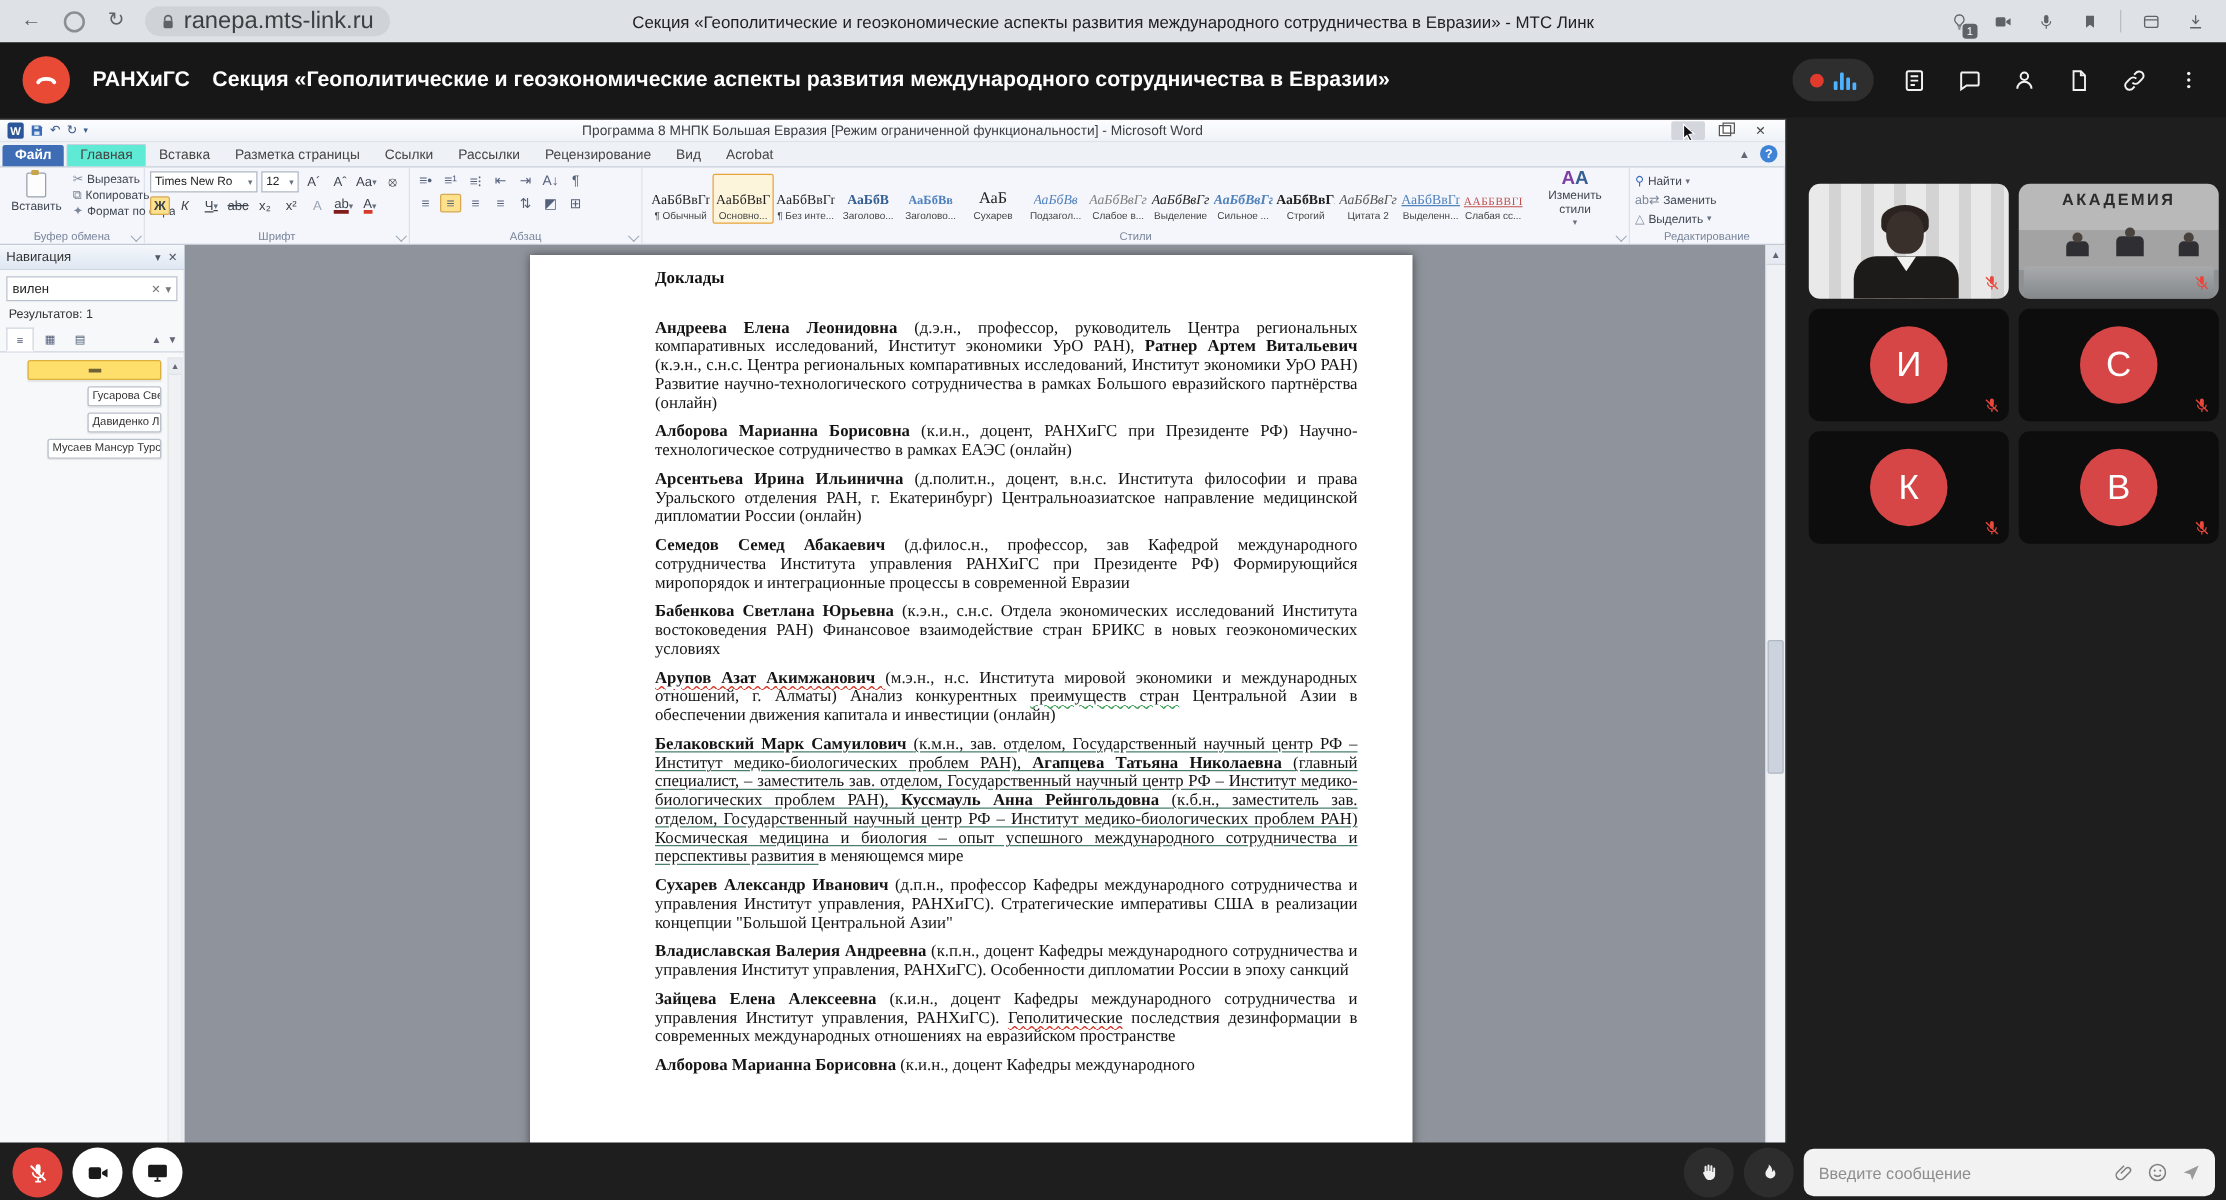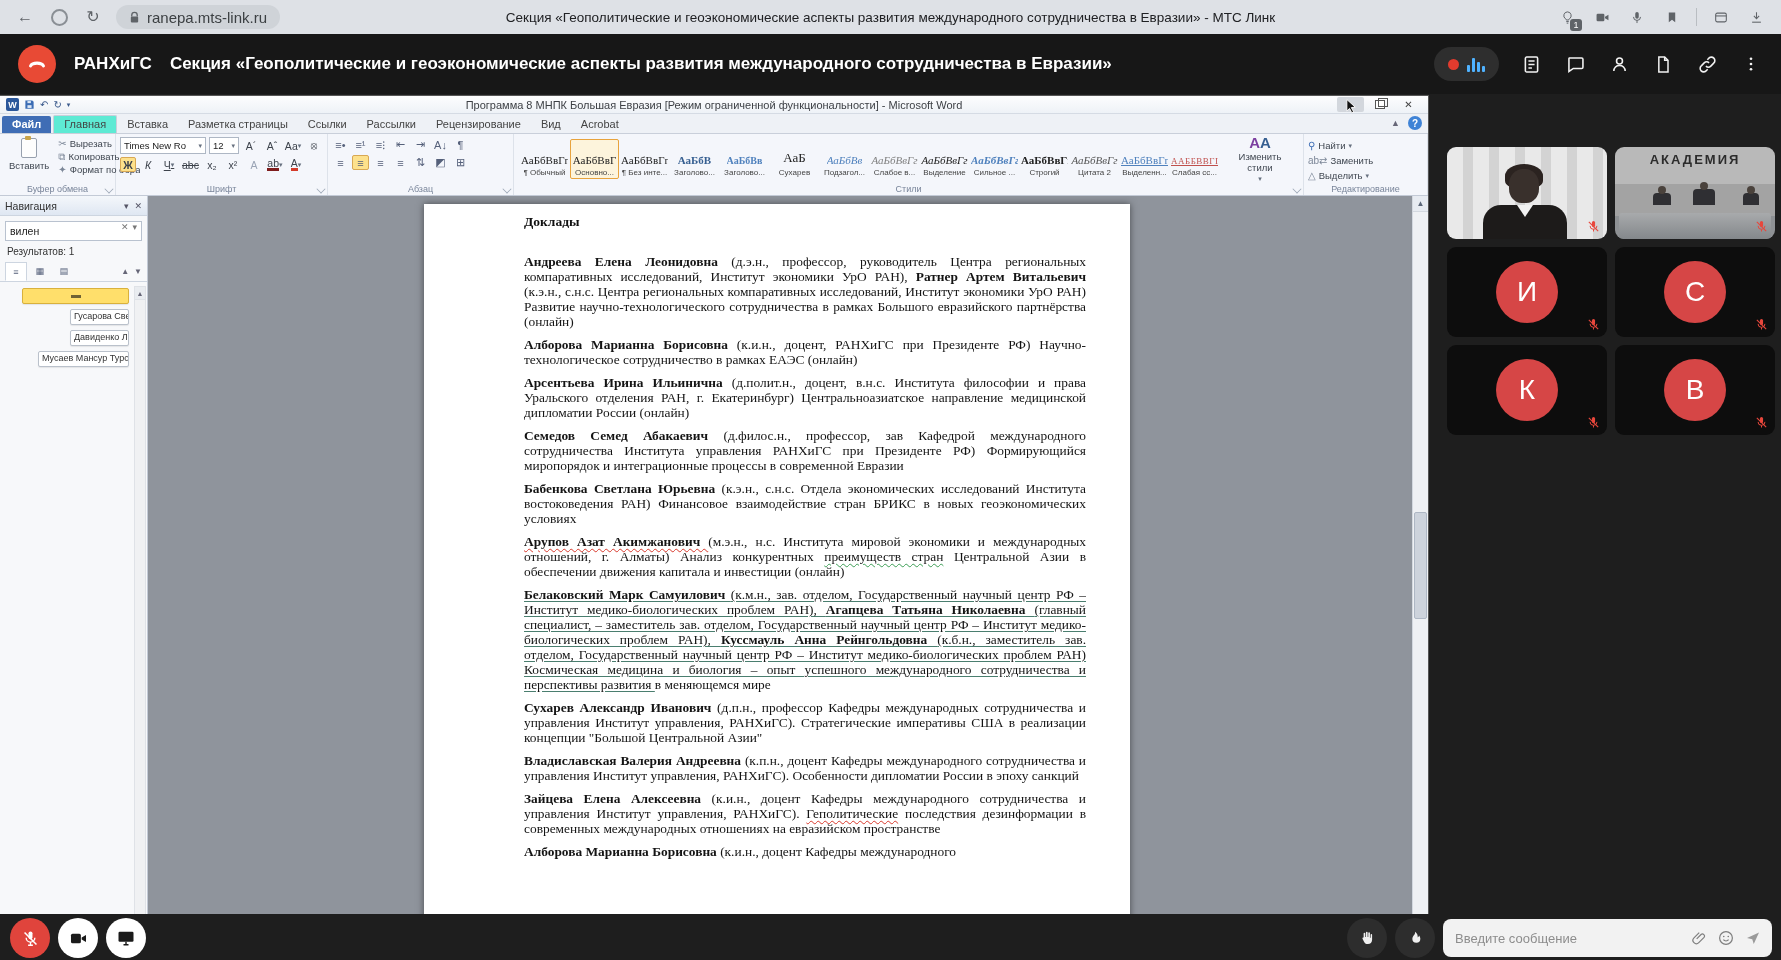--- a/index.html
+++ b/index.html
@@ -5,21 +5,21 @@
   html,body{margin:0;padding:0;background:#111;}
   body{width:1781px;height:960px;overflow:hidden;font-family:"Liberation Sans",sans-serif;-webkit-font-smoothing:antialiased;}
   #stage{position:relative;width:1781px;height:960px;background:#1e1e1e;overflow:hidden;}
   svg{display:block;}
 
   
   .browser-bar{position:absolute;left:0;top:0;width:1781px;height:34px;background:#dee1e6;display:flex;align-items:center;padding:0 14px;box-sizing:border-box;gap:12px;}
   .b-ic{color:#5f6368;font-size:16px;line-height:1;cursor:default;display:flex;align-items:center;justify-content:center;width:22px;height:22px;}
   .b-logo{width:17px;height:17px;border:2px solid #8a8f95;border-radius:50%;box-sizing:border-box;}
   .url-pill{display:flex;align-items:center;gap:7px;background:#cfd3d8;border-radius:13px;height:24px;padding:0 13px;}
-  .url-text{font-size:15px;color:#3c4043;}
+  .url-text{font-size:19px;color:#3c4043;}
   .tab-title{position:absolute;left:50%;transform:translateX(-50%);font-size:13.5px;color:#202124;white-space:nowrap;}
   .b-right{margin-left:auto;display:flex;align-items:center;gap:13px;}
   .b-sep{width:1px;height:18px;background:#b9bdc2;}
   .bulb-wrap{position:relative;}
   .bulb-badge{position:absolute;right:-4px;bottom:-3px;width:12px;height:12px;border-radius:3px;background:#5f6368;color:#fff;font-size:9px;display:flex;align-items:center;justify-content:center;}
 
   
   .mts-header{position:absolute;left:0;top:34px;width:1781px;height:60px;background:#171717;display:flex;align-items:center;padding:0 18px;box-sizing:border-box;gap:18px;}
   .mts-logo{width:38px;height:38px;border-radius:50%;background:#e84a35;display:flex;align-items:center;justify-content:center;flex:0 0 auto;}
   .mts-org{color:#fff;font-size:17px;font-weight:bold;white-space:nowrap;}
@@ -92,21 +92,21 @@
   .chgstyles{display:flex;flex-direction:column;align-items:center;justify-content:center;font-size:9.5px;color:#3f4650;padding:0 4px;text-align:center;line-height:11px;}
   .aa-big{font-size:15px;font-weight:bold;color:#7c3fa0;line-height:16px;}
   .aa-big span{color:#365f91;}
   .editing .rbtn-sm{margin:2px 0;}
 
   
   .w-body{position:relative;height:884px;display:flex;}
   .navpane{width:148px;background:#f7f8fa;border-right:1px solid #c3cad6;display:flex;flex-direction:column;box-sizing:border-box;}
   .np-head{height:19px;background:linear-gradient(#f4f7fb,#dfe7f2);border-bottom:1px solid #cdd5e0;display:flex;align-items:center;padding:0 5px;gap:4px;font-size:10.5px;color:#333;}
   .np-head .sp{margin-left:auto;display:flex;gap:6px;color:#556;font-size:9px;}
-  .np-search{margin:5px 5px 3px;height:18px;border:1px solid #b9c2cf;background:#fff;display:flex;padding:0 4px;gap:4px;}
+  .np-search{margin:5px 5px 3px;height:18px;border:1px solid #b9c2cf;background:#fff;display:flex;align-items:center;padding:0 4px;gap:4px;}
   .np-search input{border:none;outline:none;flex:1;min-width:0;font-size:10.5px;color:#222;background:transparent;padding:0;font-family:"Liberation Sans",sans-serif;}
   .np-x{color:#777;font-size:9px;}
   .np-res{font-size:10px;color:#333;margin:2px 7px 4px;}
   .np-tabs{display:flex;align-items:center;border-bottom:1px solid #cdd5e0;padding:0 5px;gap:2px;height:20px;}
   .np-tab{width:20px;height:17px;display:flex;align-items:center;justify-content:center;font-size:9px;color:#55607a;border:1px solid transparent;}
   .np-tab.on{background:#fff;border:1px solid #cdd5e0;border-bottom:1px solid #fff;margin-bottom:-1px;}
   .np-ud{margin-left:auto;display:flex;gap:5px;color:#667;font-size:8px;}
   .np-list{position:relative;flex:1;padding:6px 16px 0 0;}
   .nav-item{position:relative;height:14px;border:1px solid #bac1cb;background:#fff;border-radius:2px;font-size:9px;color:#333;line-height:13px;padding:0 3px;margin-bottom:5px;margin-right:2px;white-space:nowrap;overflow:hidden;box-shadow:0 1px 1px rgba(0,0,0,.08);}
   .nav-item.current{background:#ffdf6b;border-color:#d9b13c;display:flex;align-items:center;justify-content:center;}
@@ -557,21 +557,21 @@
         <div class="docpage">
           <div class="doc-head">Доклады</div>
           <div>
               <p class="para"><span class="sb">Андреева Елена Леонидовна </span><span>(д.э.н., профессор, руководитель Центра региональных компаративных исследований, Институт экономики УрО РАН), </span><span class="sb">Ратнер Артем Витальевич </span><span>(к.э.н., с.н.с. Центра региональных компаративных исследований, Институт экономики УрО РАН) Развитие научно-технологического сотрудничества в рамках Большого евразийского партнёрства (онлайн)</span></p>
               <p class="para"><span class="sb">Алборова Марианна Борисовна </span><span>(к.и.н., доцент, РАНХиГС при Президенте РФ) Научно-технологическое сотрудничество  в рамках ЕАЭС (онлайн)</span></p>
               <p class="para"><span class="sb">Арсентьева Ирина Ильинична </span><span>(д.полит.н., доцент, в.н.с. Института философии и права Уральского отделения РАН, г. Екатеринбург) Центральноазиатское направление медицинской дипломатии России (онлайн)</span></p>
               <p class="para"><span class="sb">Семедов Семед Абакаевич </span><span>(д.филос.н., профессор, зав Кафедрой международного сотрудничества Института управления РАНХиГС при Президенте РФ) Формирующийся миропорядок и интеграционные процессы в современной Евразии</span></p>
               <p class="para"><span class="sb">Бабенкова Светлана Юрьевна </span><span>(к.э.н., с.н.с. Отдела экономических исследований Института востоковедения РАН) Финансовое взаимодействие стран БРИКС в новых геоэкономических условиях</span></p>
               <p class="para"><span class="sb u-sp-red">Арупов Азат Акимжанович </span><span>(м.э.н., н.с. Института мировой экономики и международных отношений, г. Алматы) Анализ  конкурентных </span><span class="u-sp-green">преимуществ стран</span><span> Центральной Азии в обеспечении движения капитала и инвестиции (онлайн)</span></p>
               <p class="para"><span class="sb u-ins">Белаковский Марк Самуилович </span><span class="u-ins">(к.м.н., зав. отделом, Государственный научный центр РФ – Институт медико-биологических проблем РАН), </span><span class="sb u-ins">Агапцева Татьяна Николаевна </span><span class="u-ins">(главный специалист,  – заместитель зав. отделом, Государственный научный центр РФ – Институт медико-биологических проблем РАН), </span><span class="sb u-ins">Куссмауль Анна Рейнгольдовна </span><span class="u-ins">(к.б.н., заместитель зав. отделом, Государственный научный центр РФ – Институт медико-биологических проблем РАН) Космическая медицина и биология – опыт успешного международного сотрудничества и перспективы развития </span><span>в меняющемся мире</span></p>
-              <p class="para"><span class="sb">Сухарев Александр Иванович </span><span>(д.п.н., профессор Кафедры международных сотрудничества и управления Институт управления, РАНХиГС). Стратегические императивы США в реализации концепции "Большой Центральной Азии"</span></p>
+              <p class="para"><span class="sb">Сухарев Александр Иванович </span><span>(д.п.н., профессор Кафедры международного сотрудничества и управления Институт управления, РАНХиГС). Стратегические императивы США в реализации концепции "Большой Центральной Азии"</span></p>
               <p class="para"><span class="sb">Владиславская Валерия Андреевна </span><span>(к.п.н., доцент  Кафедры международного сотрудничества и управления Институт управления, РАНХиГС). Особенности дипломатии России в эпоху санкций</span></p>
               <p class="para"><span class="sb">Зайцева Елена Алексеевна </span><span>(к.и.н., доцент Кафедры международного сотрудничества и управления Институт управления, РАНХиГС). </span><span class="u-sp-red">Геполитические</span><span> последствия дезинформации в современных международных отношениях на евразийском пространстве</span></p>
               <p class="para"><span class="sb">Алборова Марианна Борисовна </span><span>(к.и.н., доцент  Кафедры международного</span></p>
             </div>
         </div>
         <div class="vscroll">
           <div class="vs-btn">▲</div>
           <div class="vs-track">
               <div class="vs-thumb"></div>
             </div>

